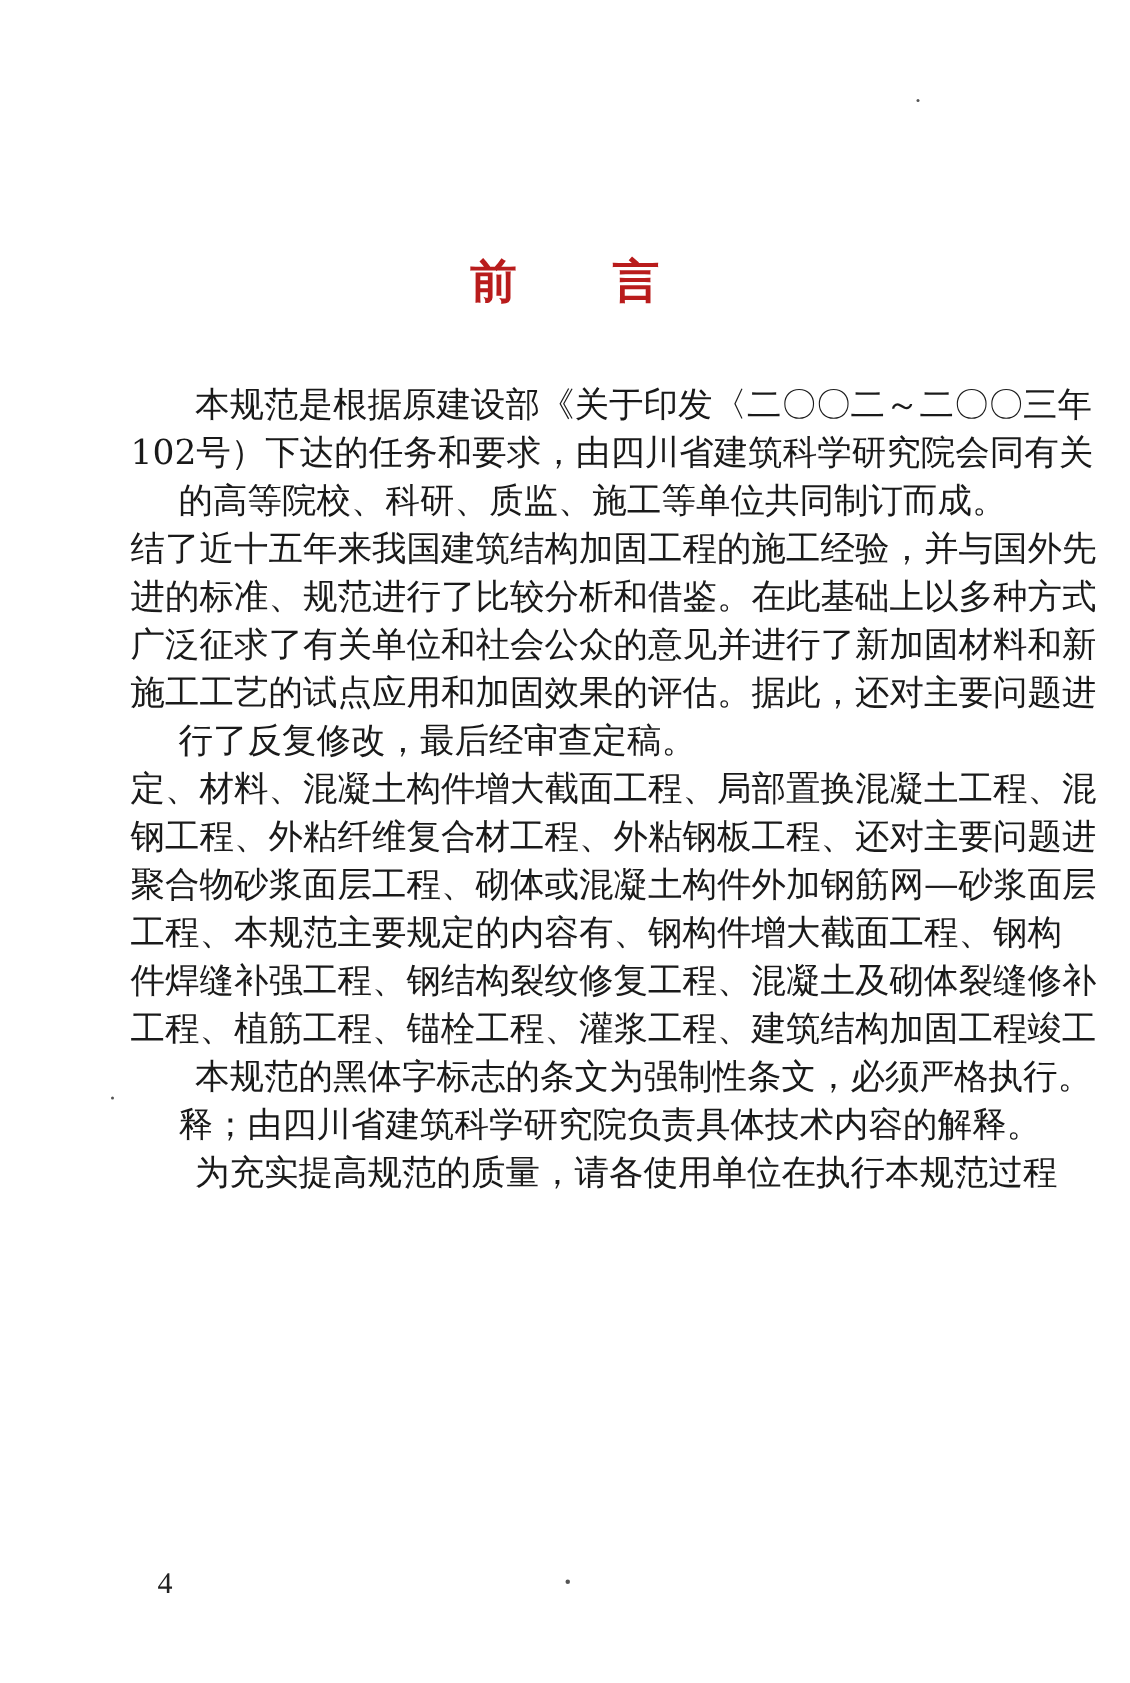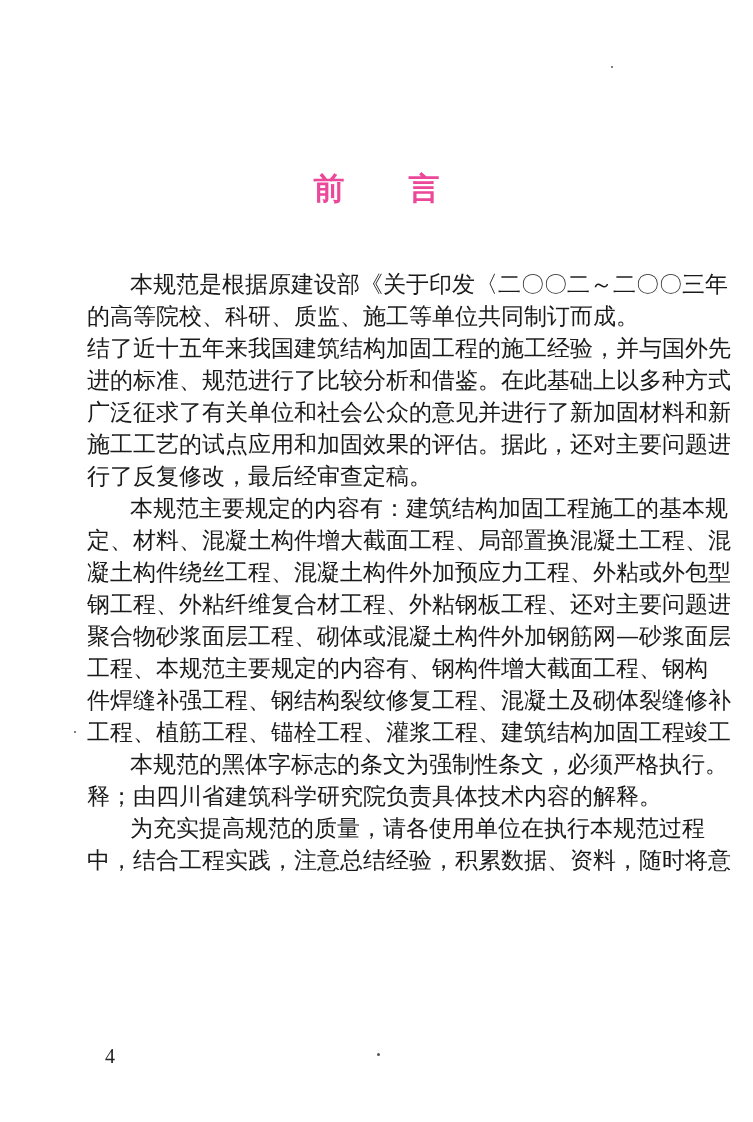--- a/index.html
+++ b/index.html
@@ -1,77 +1,75 @@
 <!DOCTYPE html>
 <html><head>
 <meta charset="utf-8">
 <style>
   html, body { margin: 0; padding: 0; background: #ffffff; }
   body { width: 753px; height: 1122px; position: relative; overflow: hidden;
          font-family: "DejaVu Serif", "Liberation Serif", serif; color: #1a1a1a; }
   .page { position: absolute; left: 0; top: 0; width: 753px; height: 1122px; }
   .title { position: absolute; top: 168px; left: 0; width: 753px; text-align: center;
-           font-size: 31px; font-weight: bold; line-height: 40px; color: #ec4899; }
+           font-size: 31px; font-weight: bold; line-height: 40px; color: #b91c1c; }
   .title span { display: inline-block; }
   .title .gap { width: 64px; }
-  .body { position: absolute; left: 87px; top: 268px; width: 594px; }
+  .body { position: absolute; left: 87px; top: 254px; width: 594px; }
   .line { height: 32px; line-height: 32px; font-size: 23px; white-space: nowrap;
           text-align: justify; text-align-last: justify; color: #1a1a1a; }
   .line.indent { padding-left: 43px; }
-  .line.last { text-align-last: left; }
+  .line.last { text-align-last: left; margin-left: 32px; }
   .pageno { position: absolute; left: 105px; top: 1045px; font-size: 20px;
             font-family: "Liberation Serif", serif; color: #222; }
   .speck { position: absolute; background: #555; border-radius: 50%; }
 </style>
 </head>
 <body>
 
 <div class="page">
 
   <div class="title">
     <span>前</span><span class="gap"></span><span>言</span>
   </div>
 
   <div class="body">
 
     <div>
       <div class="line indent">本规范是根据原建设部《关于印发〈二〇〇二～二〇〇三年</div>
+      <div class="line">102号）下达的任务和要求，由四川省建筑科学研究院会同有关</div>
       <div class="line last">的高等院校、科研、质监、施工等单位共同制订而成。</div>
     </div>
 
     <div>
       <div class="line">结了近十五年来我国建筑结构加固工程的施工经验，并与国外先</div>
       <div class="line">进的标准、规范进行了比较分析和借鉴。在此基础上以多种方式</div>
       <div class="line">广泛征求了有关单位和社会公众的意见并进行了新加固材料和新</div>
       <div class="line">施工工艺的试点应用和加固效果的评估。据此，还对主要问题进</div>
       <div class="line last">行了反复修改，最后经审查定稿。</div>
     </div>
 
     <div>
-      <div class="line indent">本规范主要规定的内容有：建筑结构加固工程施工的基本规</div>
       <div class="line">定、材料、混凝土构件增大截面工程、局部置换混凝土工程、混</div>
-      <div class="line">凝土构件绕丝工程、混凝土构件外加预应力工程、外粘或外包型</div>
       <div class="line">钢工程、外粘纤维复合材工程、外粘钢板工程、还对主要问题进</div>
       <div class="line">聚合物砂浆面层工程、砌体或混凝土构件外加钢筋网—砂浆面层</div>
       <div class="line">工程、本规范主要规定的内容有、钢构件增大截面工程、钢构</div>
       <div class="line">件焊缝补强工程、钢结构裂纹修复工程、混凝土及砌体裂缝修补</div>
       <div class="line">工程、植筋工程、锚栓工程、灌浆工程、建筑结构加固工程竣工</div>
     </div>
 
     <div>
       <div class="line indent">本规范的黑体字标志的条文为强制性条文，必须严格执行。</div>
     </div>
 
     <div>
       <div class="line last">释；由四川省建筑科学研究院负责具体技术内容的解释。</div>
     </div>
 
     <div>
       <div class="line indent">为充实提高规范的质量，请各使用单位在执行本规范过程</div>
-      <div class="line">中，结合工程实践，注意总结经验，积累数据、资料，随时将意</div>
     </div>
   </div>
 
   <div class="pageno">4</div>
 
   <div class="speck" style="left:611px;top:66px;width:2px;height:2px;"></div>
   <div class="speck" style="left:74px;top:731px;width:2px;height:2px;"></div>
   <div class="speck" style="left:377px;top:1053px;width:3px;height:3px;"></div>
 </div>
 

